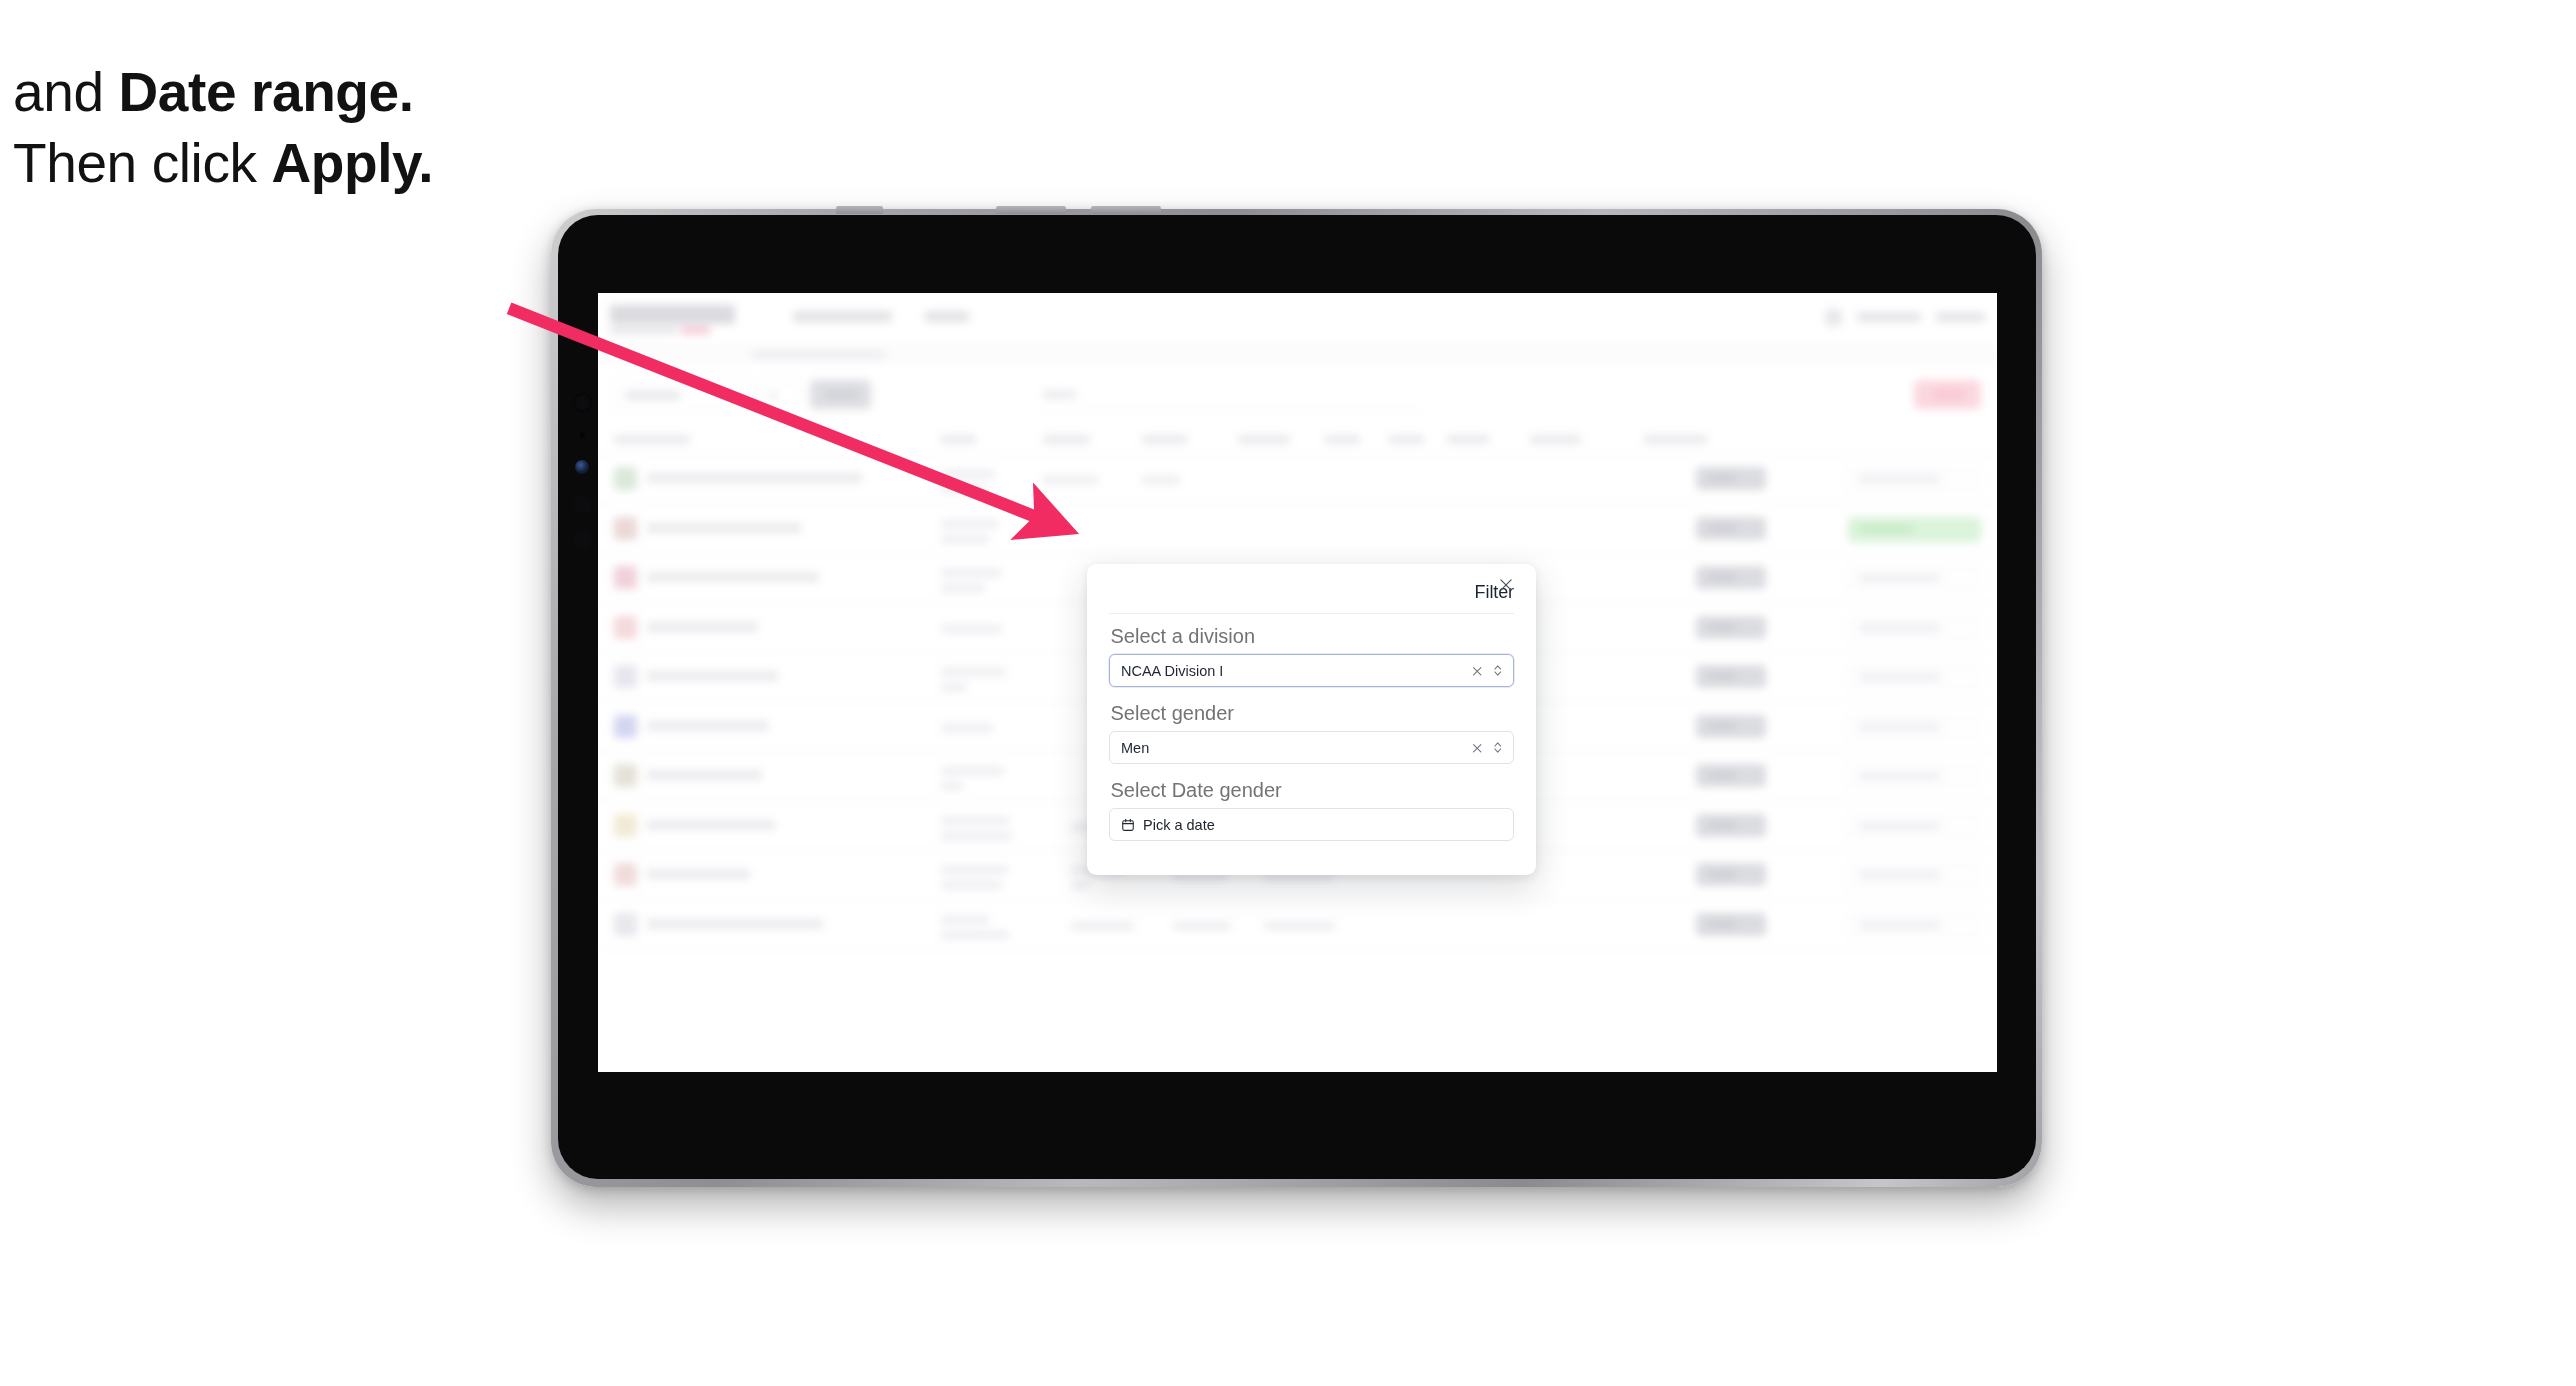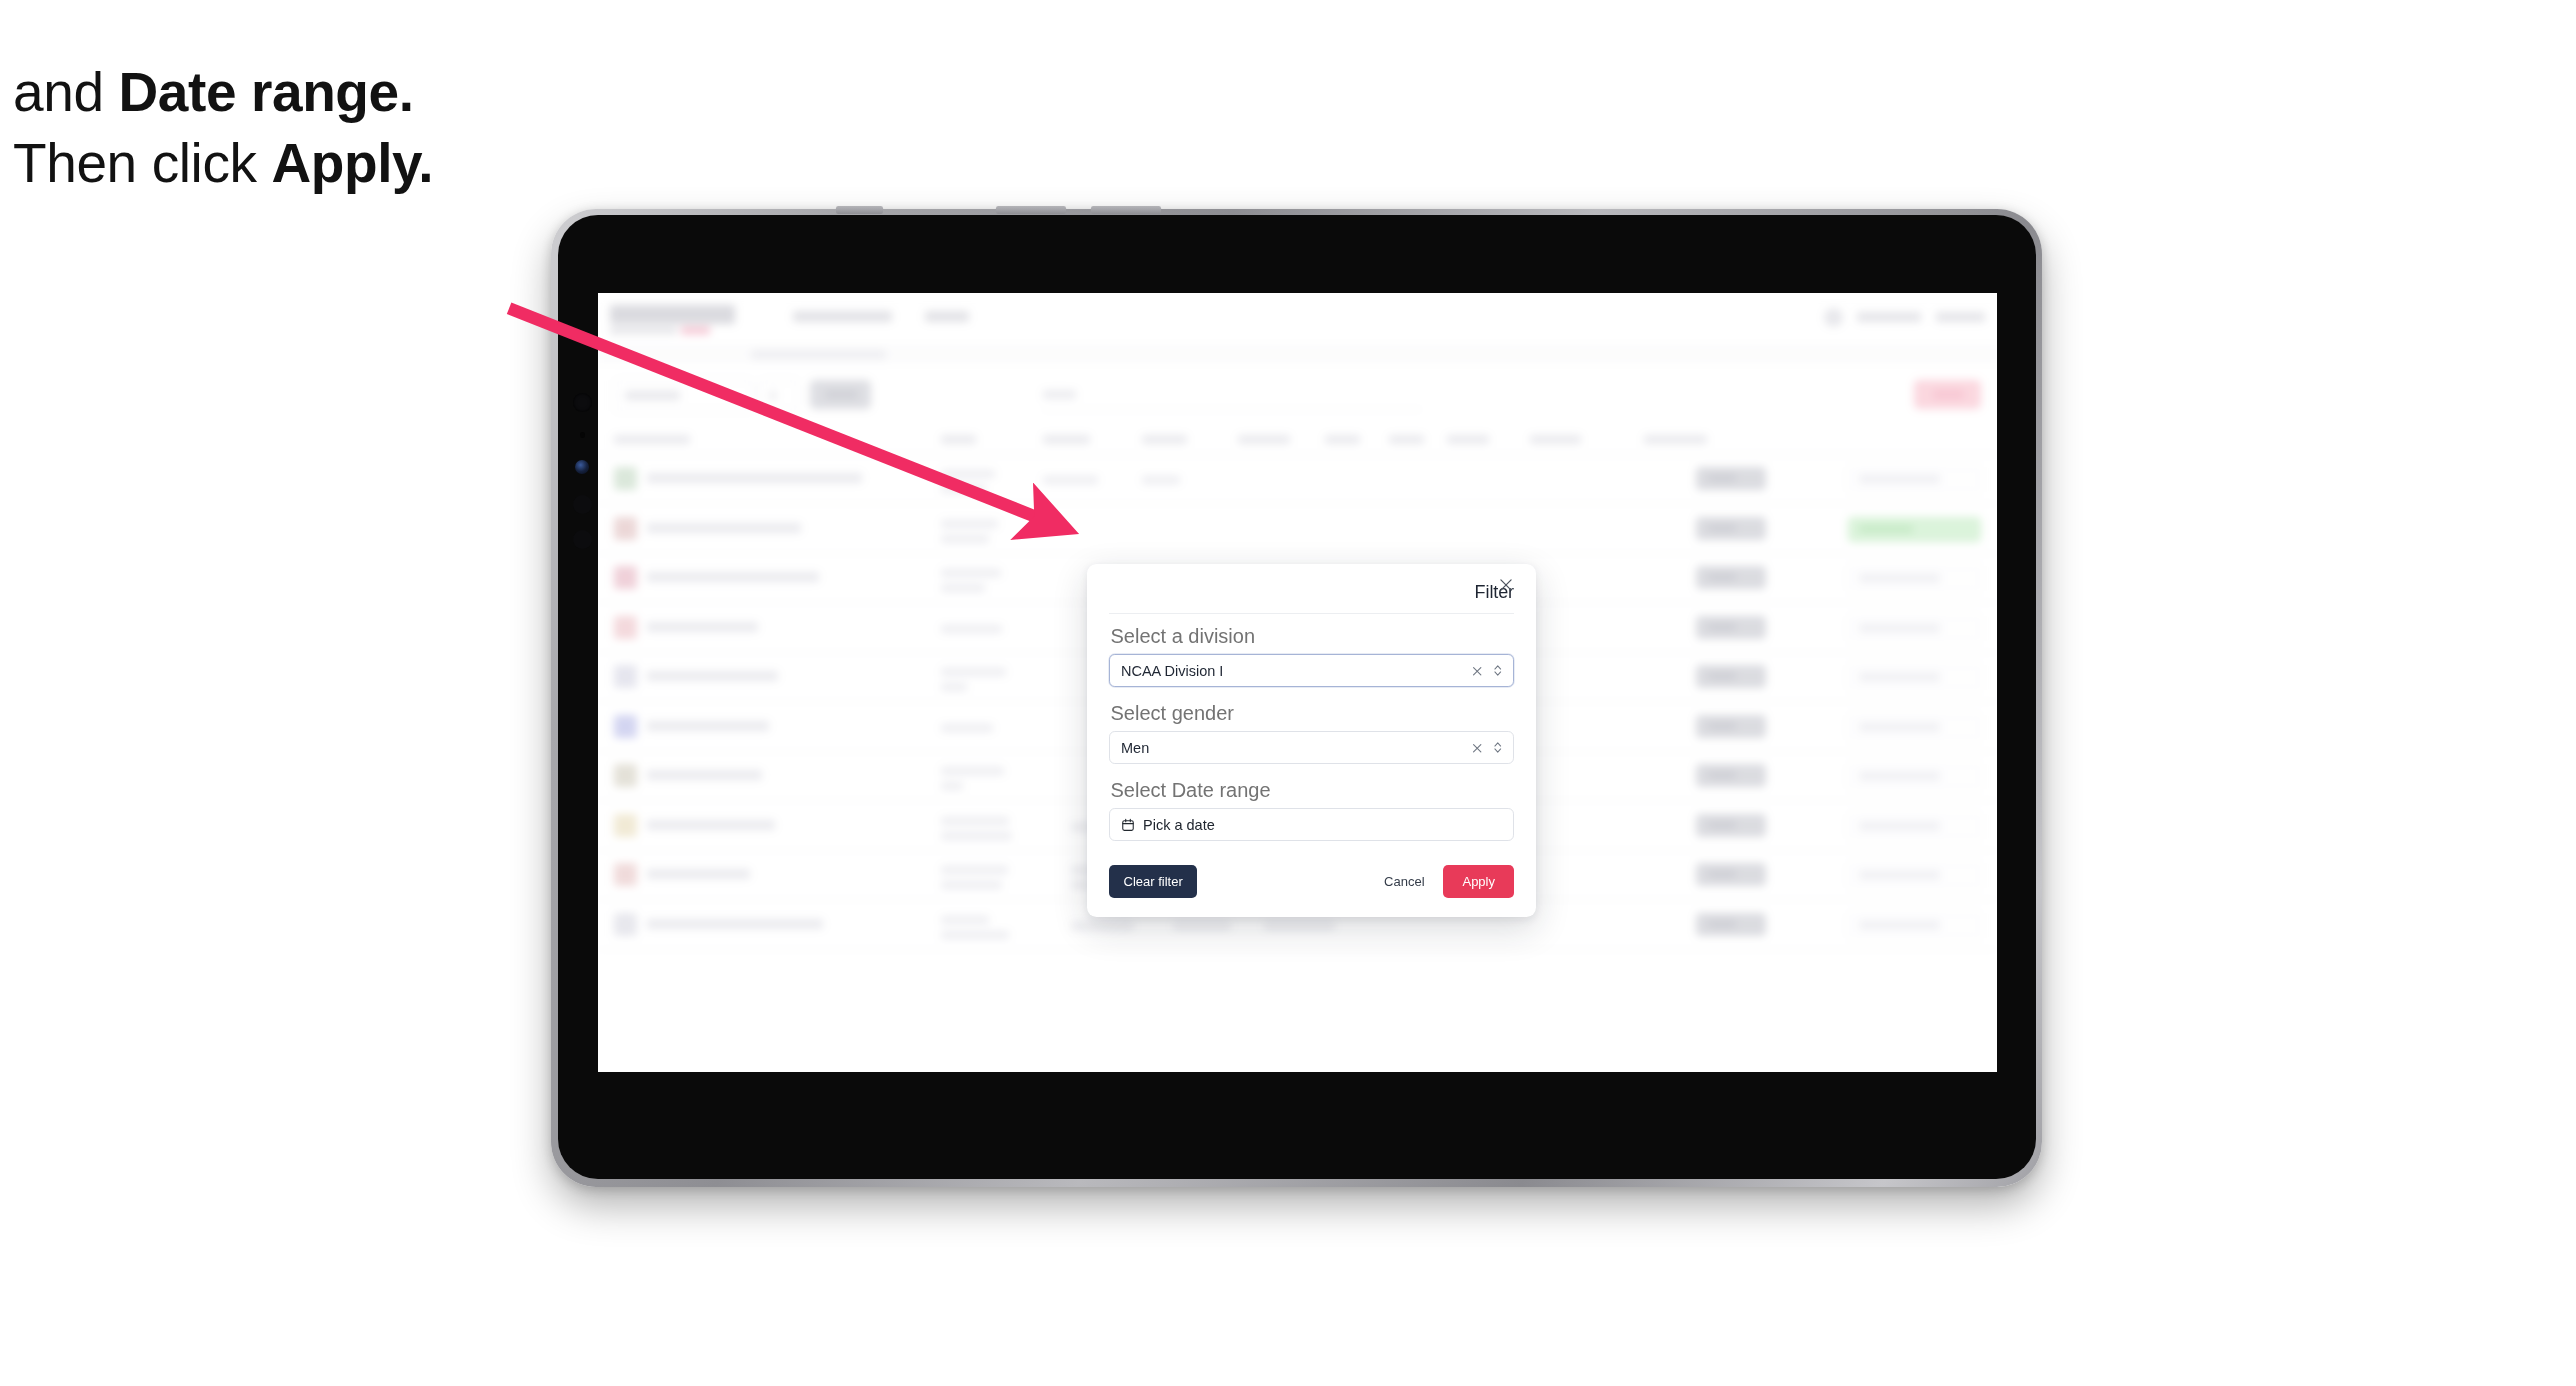--- a/index.html
+++ b/index.html
@@ -593,41 +593,35 @@
             </span>
             <span>
               <svg width="9.5" height="13" viewBox="0 0 13 18" fill="none" stroke="#6e7682" stroke-width="1.4" stroke-linecap="round" stroke-linejoin="round">
                 <polyline points="2.5,7 6.5,2.6 10.5,7"></polyline>
                 <polyline points="2.5,11 6.5,15.4 10.5,11"></polyline>
               </svg>
             </span>
           </span>
         </div>
 
-        <div class="field-label">Select Date range</div>
+        <div class="field-label">Select Date gender</div>
         <div class="field date">
           <span class="cal-icon">
             <svg width="14" height="14" viewBox="0 0 19 19" fill="none" stroke="#22282f" stroke-width="1.45" stroke-linecap="round" stroke-linejoin="round">
               <rect x="2.4" y="3.8" width="14.2" height="13" rx="2.1"></rect>
               <line x1="2.4" y1="7.6" x2="16.6" y2="7.6"></line>
               <line x1="6.4" y1="1.9" x2="6.4" y2="5"></line>
               <line x1="12.6" y1="1.9" x2="12.6" y2="5"></line>
             </svg>
           </span>
           <span class="field-value">Pick a date</span>
         </div>
 
       </div>
 
-      <div class="modal-actions">
-        <button class="btn btn-clear">Clear filter</button>
-        <span class="btn-spacer"></span>
-        <button class="btn btn-cancel">Cancel</button>
-        <button class="btn btn-apply">Apply</button>
-      </div>
     </div>
 
   </div>
 </div>
 
 <svg class="arrow-layer" viewBox="0 0 3542 1906" preserveAspectRatio="none">
   <defs>
     <marker id="arrowhead" markerWidth="5" markerHeight="5" refX="1.6" refY="2.5" orient="auto" markerUnits="strokeWidth">
       <path d="M0,0 L5,2.5 L0,5 L1.1,2.5 Z" fill="#f02c63"></path>
     </marker>

